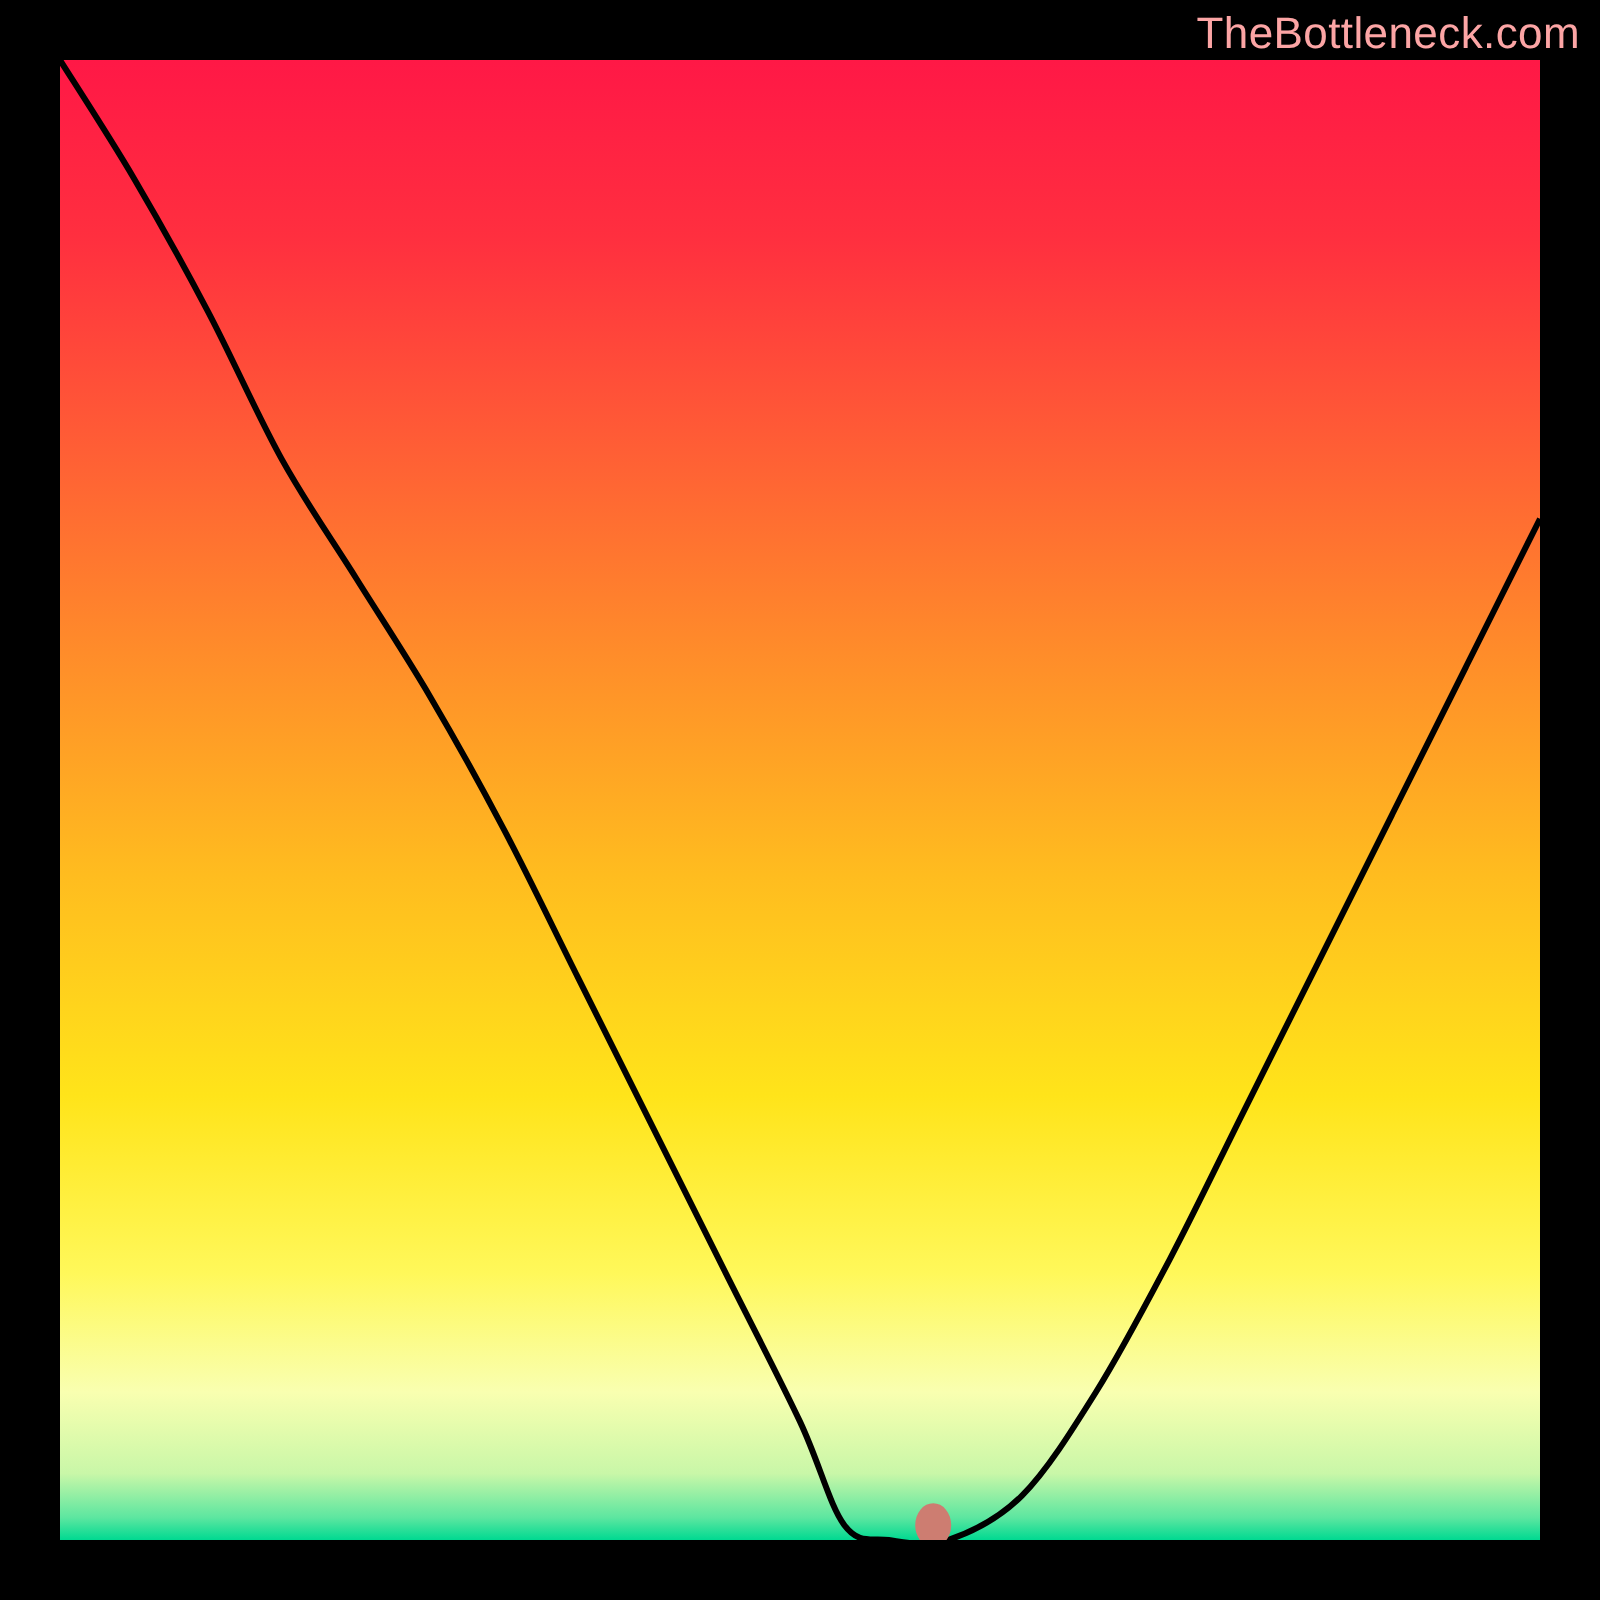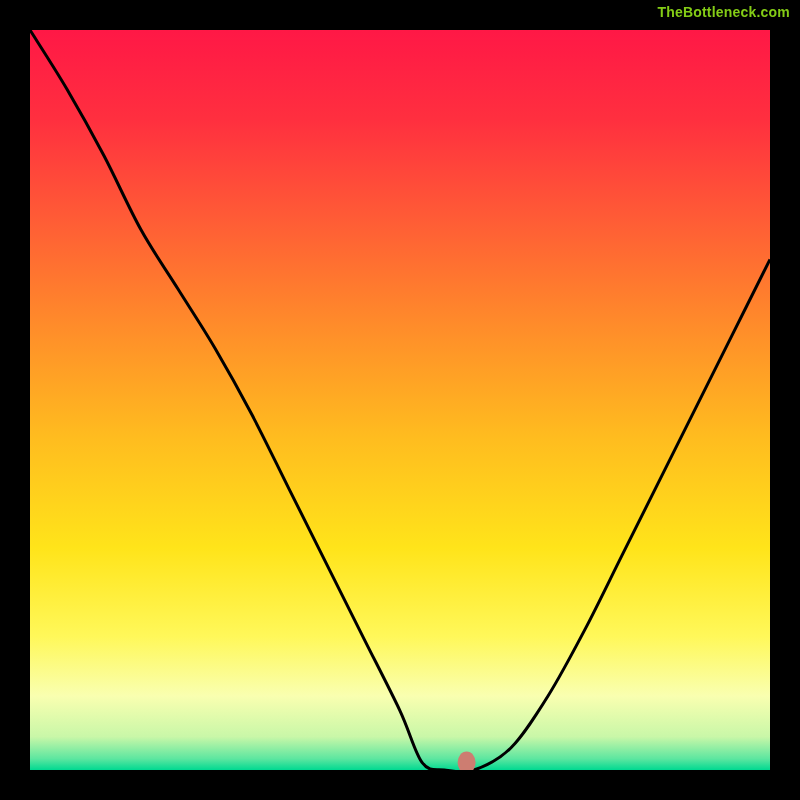--- a/index.html
+++ b/index.html
@@ -14,23 +14,23 @@
   .frame {
     position: relative;
     width: 800px;
     height: 800px;
     background: #000;
   }
   .watermark {
     position: absolute;
     top: 4px;
     right: 10px;
-    color: #84cc16;
-    font-size: 14px;
-    font-weight: 700;
+    color: #fca5a5;
+    font-size: 22px;
+    font-weight: 400;
     letter-spacing: 0.2px;
     z-index: 10;
     user-select: none;
     font-family: Arial, sans-serif;
   }
   .plot-area {
     position: absolute;
     left: 30px;
     top: 30px;
     width: 740px;

